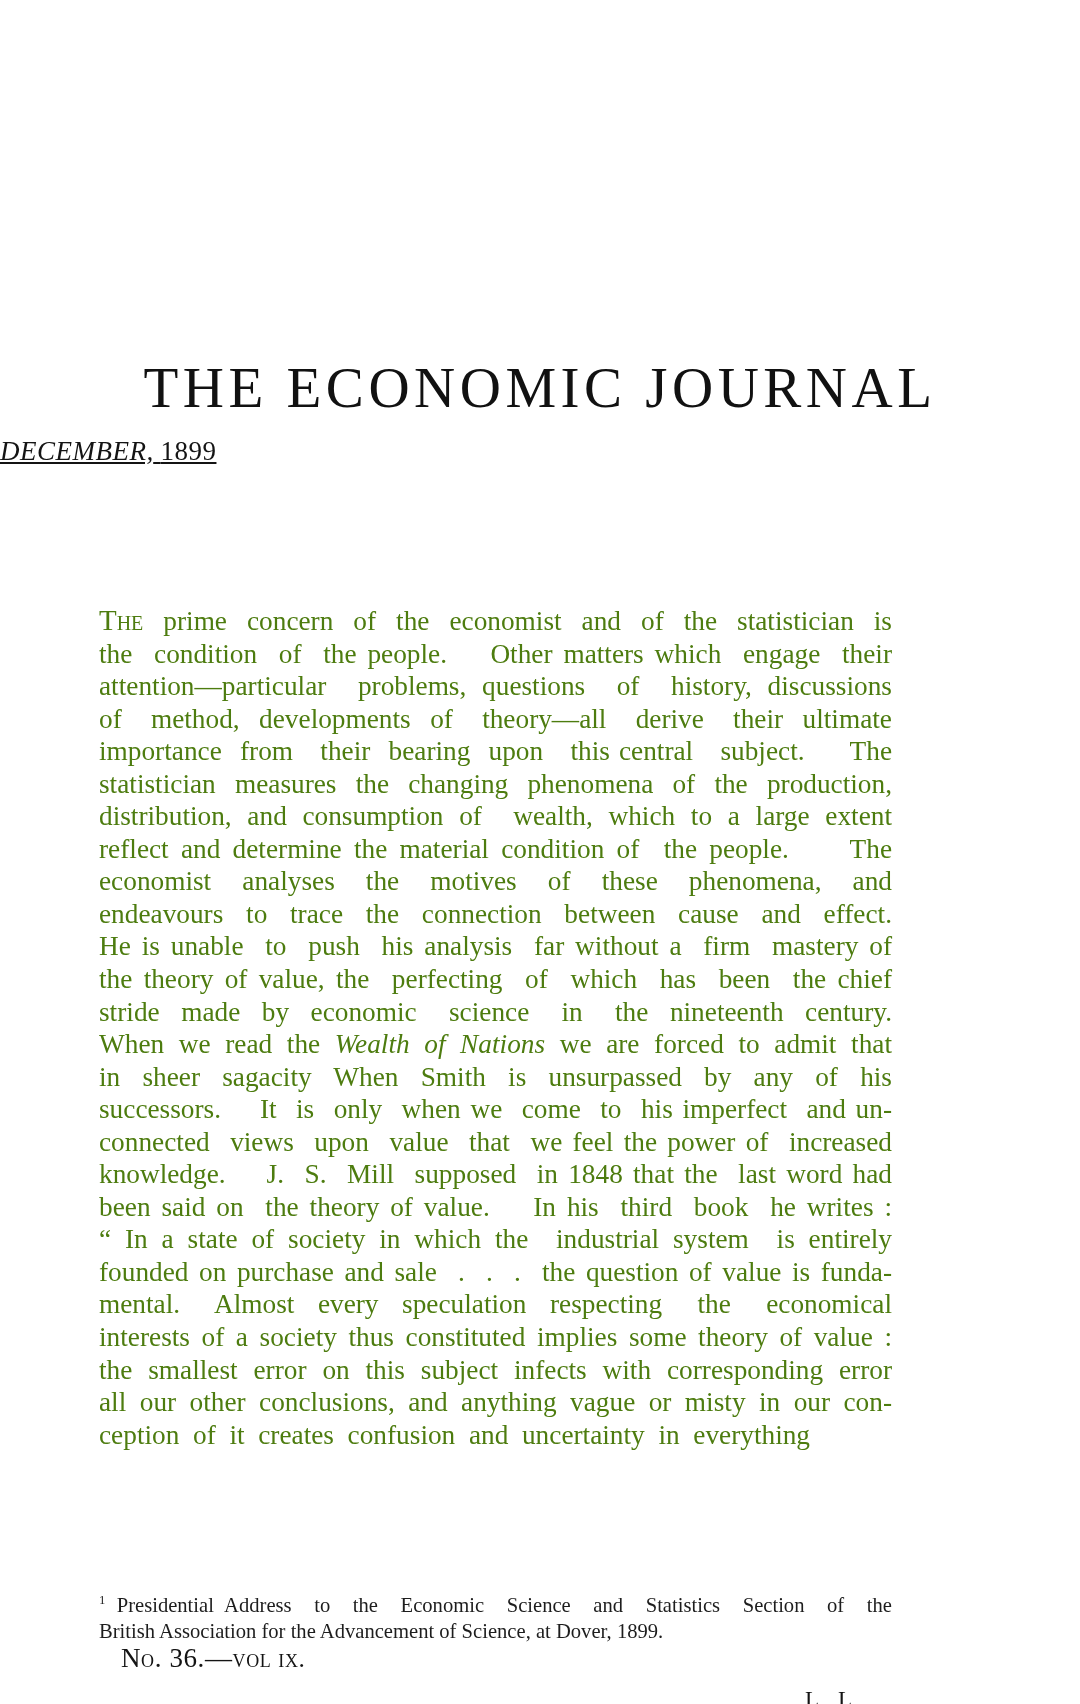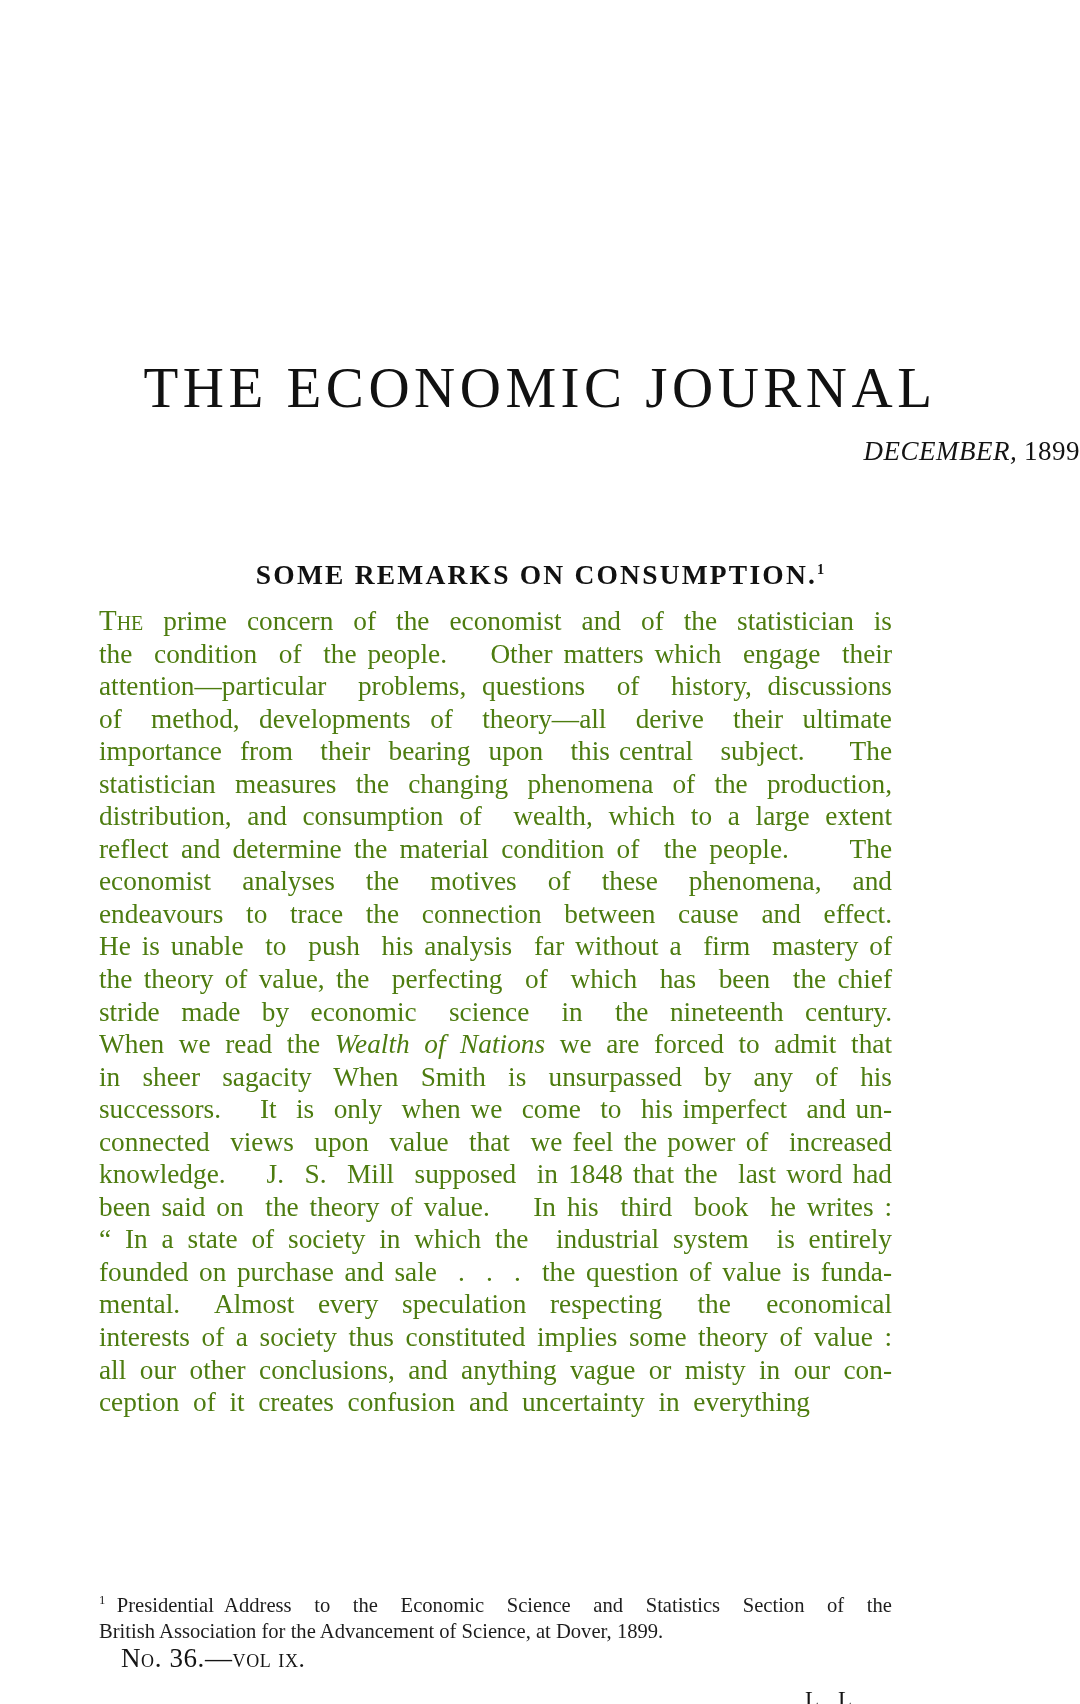--- a/index.html
+++ b/index.html
@@ -33,23 +33,24 @@
     letter-spacing: 4.5px;
     font-weight: 400;
     color: #111;
     white-space: nowrap;
   }
   .dateline {
     position: absolute;
     left: 0;
     top: 436px;
     width: 1080px;
-    text-align: right;
+    text-align: left;
     font-size: 27px;
     color: #141414;
+    text-decoration: underline;
   }
   .dateline .month {
     font-style: italic;
     font-weight: 400;
     letter-spacing: 0.5px;
   }
   .dateline .year {
     font-style: normal;
     letter-spacing: 0.5px;
   }
@@ -156,23 +157,20 @@
 <body>
 
 <div class="page">
 
   <div class="masthead">THE ECONOMIC JOURNAL</div>
 
   <div class="dateline">
     <span class="month">DECEMBER,</span><span> </span><span class="year">1899</span>
   </div>
 
-  <h1 class="article-title">
-    <span>SOME REMARKS ON CONSUMPTION.</span><sup>1</sup>
-  </h1>
 
   <div class="body-block" id="body-block">
       <span class="ln"><span class="sc">The</span><span> prime concern of the economist and of the statistician is</span></span>
       <span class="ln"><span>the  condition  of  the people.    Other matters which  engage  their</span></span>
       <span class="ln"><span>attention—particular  problems, questions  of  history, discussions</span></span>
       <span class="ln"><span>of   method,  developments  of   theory—all   derive   their  ultimate</span></span>
       <span class="ln"><span>importance  from   their  bearing  upon   this central   subject.     The</span></span>
       <span class="ln"><span>statistician measures the changing phenomena of the production,</span></span>
       <span class="ln"><span>distribution, and consumption of  wealth, which to a large extent</span></span>
       <span class="ln"><span>reflect and determine the material condition of  the people.     The</span></span>
@@ -184,20 +182,21 @@
       <span class="ln"><span>When we read the </span><span class="it">Wealth of Nations</span><span> we are forced to admit that</span></span>
       <span class="ln"><span>in  sheer  sagacity  When  Smith  is  unsurpassed  by  any  of  his</span></span>
       <span class="ln"><span>successors.    It  is  only  when we  come  to  his imperfect  and un-</span></span>
       <span class="ln"><span>connected  views  upon  value  that  we feel the power of  increased</span></span>
       <span class="ln"><span>knowledge.    J.  S.  Mill  supposed  in 1848 that the  last word had</span></span>
       <span class="ln"><span>been said on  the theory of value.    In his  third  book  he writes :</span></span>
       <span class="ln"><span>“ In a state of society in which the  industrial system  is entirely</span></span>
       <span class="ln"><span>founded on purchase and sale  .  .  .  the question of value is funda-</span></span>
       <span class="ln"><span>mental.   Almost  every  speculation  respecting   the   economical</span></span>
       <span class="ln"><span>interests of a society thus constituted implies some theory of value :</span></span>
+      <span class="ln"><span>the smallest error on this subject infects with corresponding error</span></span>
       <span class="ln"><span>all our other conclusions, and anything vague or misty in our con-</span></span>
       <span class="ln last"><span>ception  of  it  creates  confusion  and  uncertainty  in  everything</span></span>
     </div>
 
   <div class="footnote">
     <span class="fn-line"><sup>1</sup><span> Presidential Address  to  the  Economic  Science  and  Statistics  Section  of  the</span></span>
     <span class="fn-line last">British Association for the Advancement of Science, at Dover, 1899.</span>
   </div>
 
   <div class="folio">

